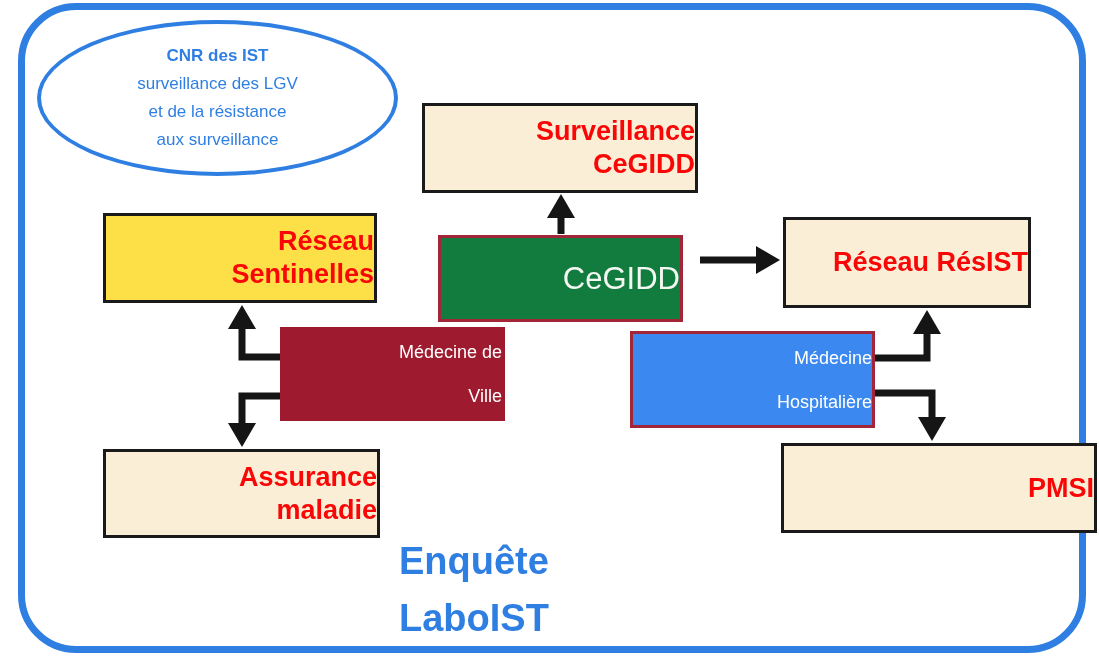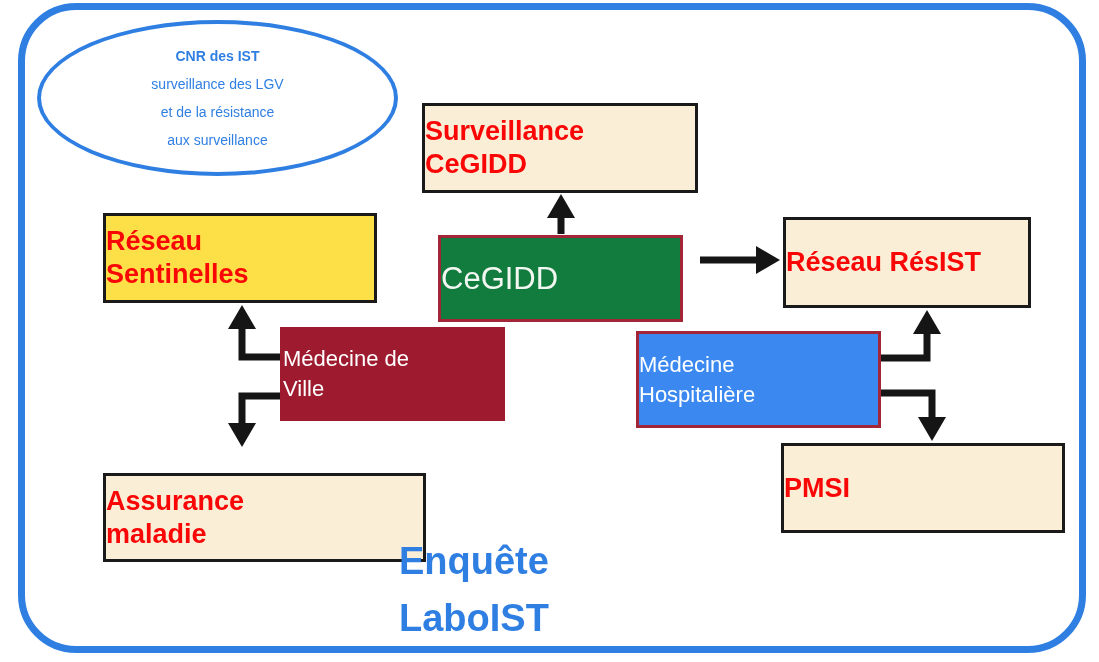--- a/index.html
+++ b/index.html
@@ -38,39 +38,39 @@
     left: 37px; top: 20px;
     width: 361px; height: 156px;
     border: 4px solid var(--accent);
     border-radius: 50%;
     display: flex;
     flex-direction: column;
     align-items: center;
     justify-content: center;
     text-align: center;
     color: var(--accent);
-    font-size: 14px;
+    font-size: 17px;
     line-height: 28px;
   }
   .bubble .b { font-weight: bold; }
   .node {
     position: absolute;
     display: flex;
     align-items: center;
     justify-content: center;
-    text-align: left;
+    text-align: right;
   }
   .node-label { white-space: pre-line; display: block; width: 100%; }
   .cream  { background: var(--cream);  border: 3px solid var(--node_border_black); }
   .white  { background: #fde047;       border: 3px solid var(--node_border_black); }
   .green  { background: var(--green);  border: 3px solid var(--node_border_maroon); }
   .maroon { background: var(--maroon); border: 3px solid var(--maroon); }
-  .blue   { background: var(--blue_box); border: 3px solid var(--node_border_maroon); margin-left: 6px; }
+  .blue   { background: var(--blue_box); border: 3px solid var(--node_border_maroon); }
   .red-label   { color: var(--red_text); font-weight: bold; font-size: 27px; line-height: 33px; }
-  .white-label { color: #ffffff; font-size: 22px; line-height: 30px; }
+  .white-label { color: #ffffff; font-size: 18px; line-height: 44px; }
   .cegidd-label { color: #F3F7F2; font-size: 31px; }
   .caption {
     position: absolute;
     left: 399px; top: 533px;
     width: 300px;
     text-align: left;
     color: var(--accent);
     font-weight: bold;
     font-size: 38px;
     line-height: 57px;
@@ -152,25 +152,25 @@
 
   <div class="node cream" style="left:783px;top:217px;width:248px;height:91px">
     <span class="node-label red-label">Réseau RésIST</span>
   </div>
 
   <div class="node blue" style="left:630px;top:331px;width:245px;height:97px">
     <span class="node-label white-label">Médecine
 Hospitalière</span>
   </div>
 
-  <div class="node cream" style="left:103px;top:473px;width:323px;height:89px">
+  <div class="node cream" style="left:103px;top:449px;width:277px;height:89px">
     <span class="node-label red-label">Assurance
 maladie</span>
   </div>
 
-  <div class="node cream" style="left:781px;top:443px;width:284px;height:90px">
+  <div class="node cream" style="left:781px;top:443px;width:316px;height:90px">
     <span class="node-label red-label">PMSI</span>
   </div>
 
   <div class="caption">Enquête
 LaboIST</div>
 
 </div>
 
 </body></html>

